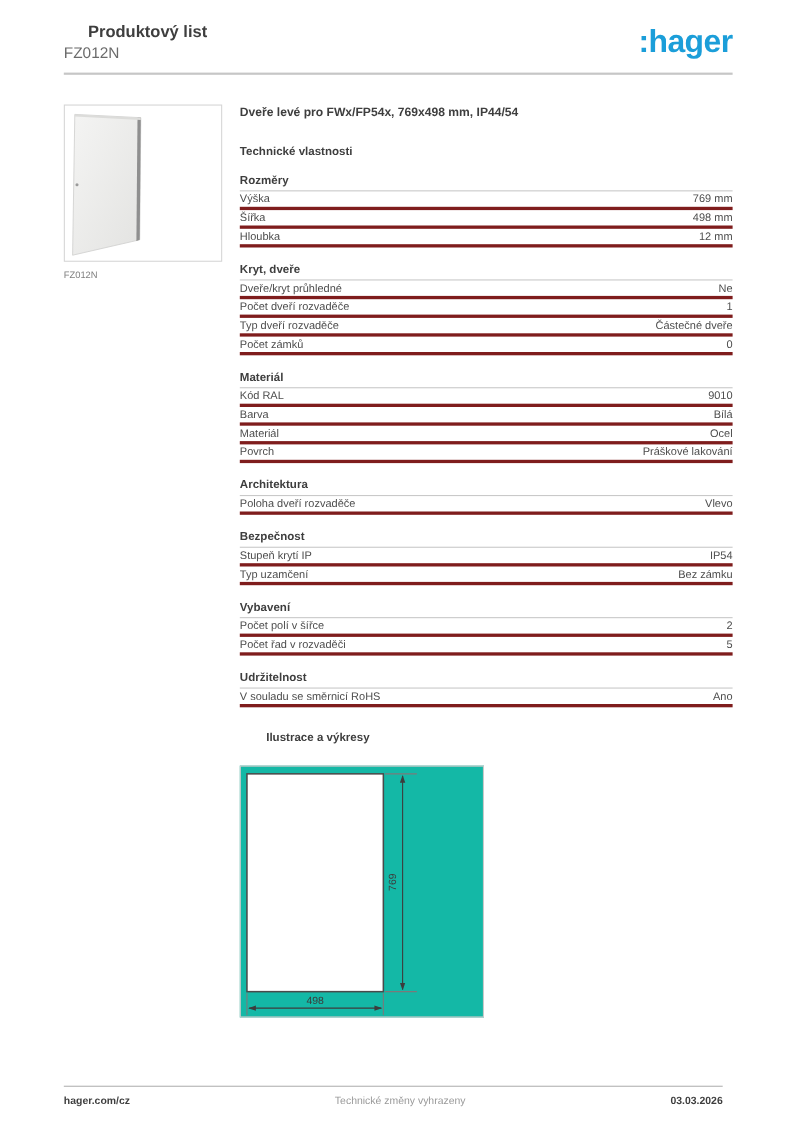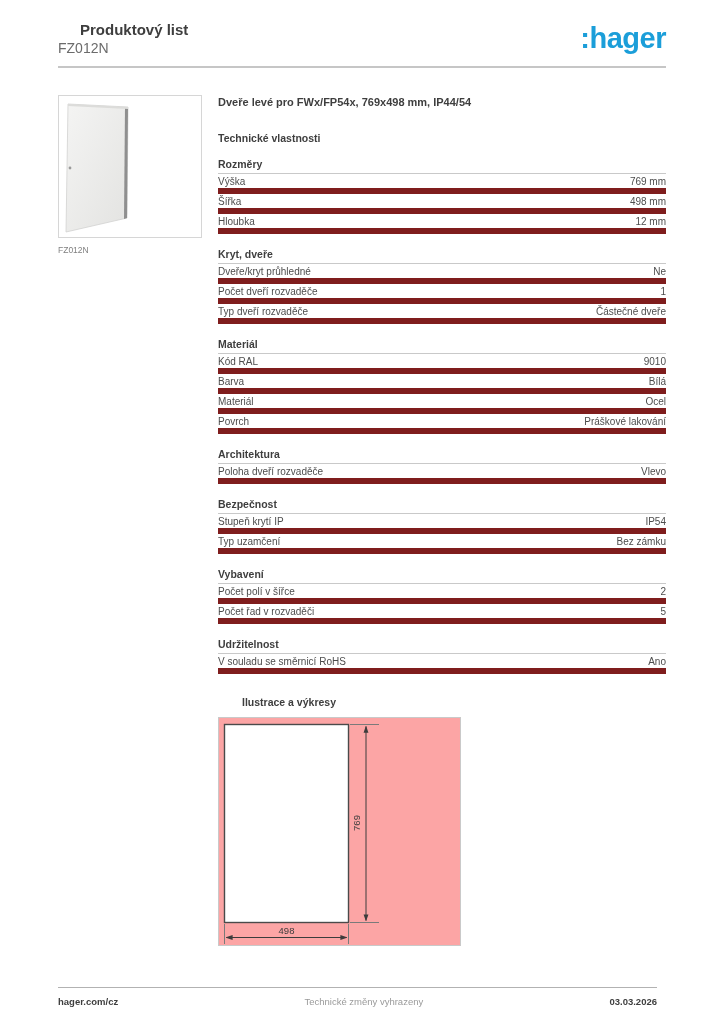--- a/index.html
+++ b/index.html
@@ -26,28 +26,28 @@
 
   
   .main { position:absolute; left:218px; top:90px; width:448px; }
   .prod-title { font-size:11px; font-weight:bold; color:#3e3e3e; margin-top:6px; }
   .tech-heading { font-size:10.5px; font-weight:bold; color:#3e3e3e; margin-top:24px; }
   .sections { margin-top:10px; }
   .spec-section { margin-top:14px; }
   .section-title { font-size:10.5px; font-weight:bold; color:#3e3e3e;
                    padding-bottom:3px; border-bottom:1px solid #c9c9c9; }
   .spec-row { display:flex; justify-content:space-between; align-items:baseline;
-              padding:2px 0 1px 0; border-bottom:6px solid #7f1d1d;
+              padding:2px 0 1px 0; border-bottom:3px solid #7f1d1d;
               font-size:10px; color:#4d4d4d; line-height:11px;gap:28px; }
   .spec-row .val { text-align:right; white-space:nowrap; }
 
   
   .illus-heading { font-size:10.5px; font-weight:bold; color:#3e3e3e; margin-top:22px;padding-left:24px; }
-  .drawing-box { margin-top:9px; width:243px; height:229px; border:1px solid #c9c9c9;
-                 background:#fca5a5; }
+  .drawing-box { margin-top:19px; width:222px; height:229px; border:1px solid #c9c9c9;
+                 background:#14b8a6; }
   .drawing-box svg { display:block; }
 
   
   .footer { position:absolute; left:58px; right:67px; top:987px;
             border-top:1px solid #b2b2b2; }
   .footer-inner { display:flex; justify-content:space-between; align-items:baseline;
                   padding-top:8px; font-size:9.5px; }
   .f-left  { font-weight:bold; color:#3e3e3e; text-decoration:none; }
   .f-center{ color:#9a9a9a; }
   .f-right { font-weight:bold; color:#3e3e3e; }
@@ -119,20 +119,24 @@
   <div class="spec-row">
     <span class="lbl">Počet dveří rozvaděče</span>
     <span class="val">1</span>
   </div>
 
   <div class="spec-row">
     <span class="lbl">Typ dveří rozvaděče</span>
     <span class="val">Částečné dveře</span>
   </div>
 
+  <div class="spec-row">
+    <span class="lbl">Počet zámků</span>
+    <span class="val">0</span>
+  </div>
 </div>
   </section>
 
   <section class="spec-section">
     <h3 class="section-title">Materiál</h3>
     <div class="rows">
   <div class="spec-row">
     <span class="lbl">Kód RAL</span>
     <span class="val">9010</span>
   </div>

